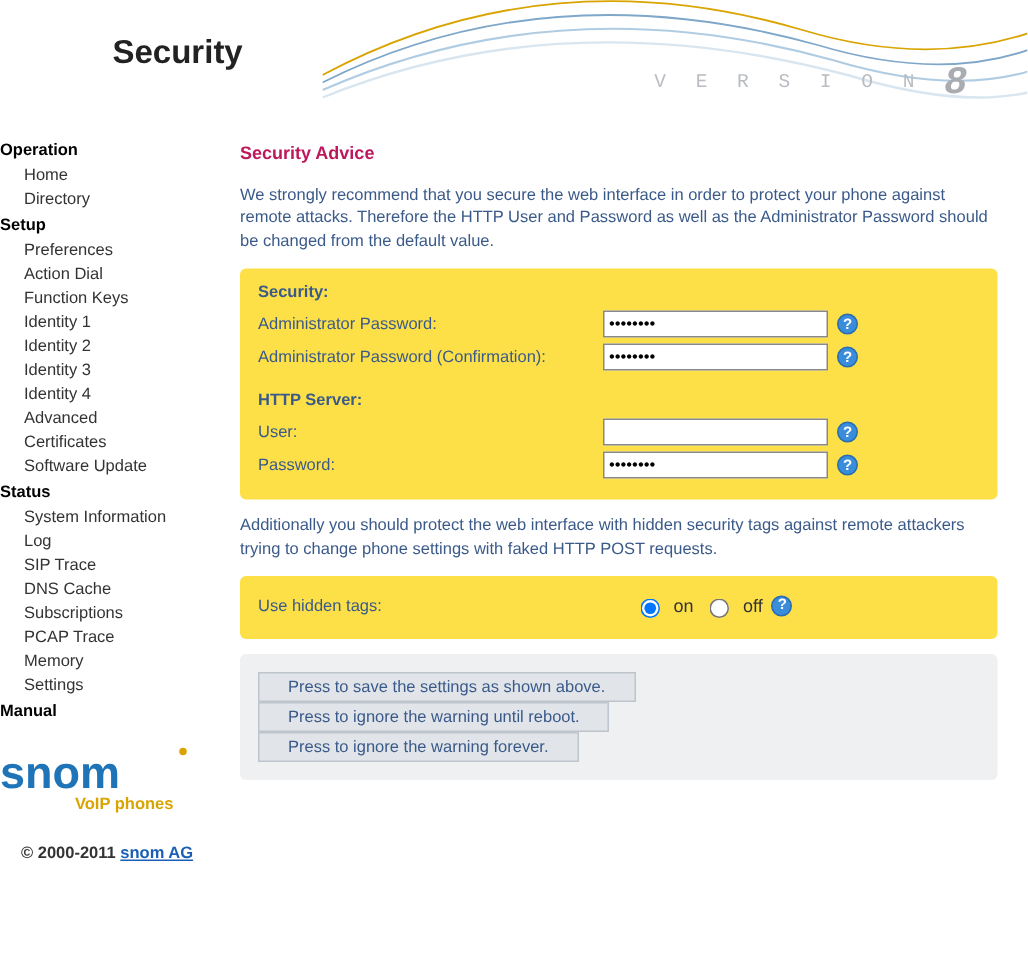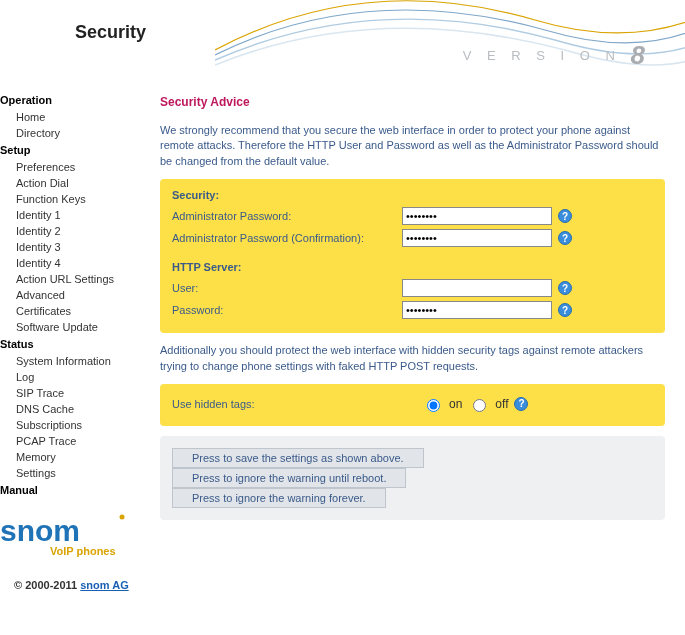--- a/index.html
+++ b/index.html
@@ -22,30 +22,30 @@
     top: -20px;
     right: -30px;
     width: 500px;
     height: 120px;
   }
   .header h1 {
     position: absolute;
     left: 75px;
     top: 22px;
     margin: 0;
-    font-size: 18px;
+    font-size: 22px;
     font-weight: bold;
     color: #222;
     font-family: Verdana, Arial, sans-serif;
   }
   .version {
     position: absolute;
     right: 40px;
     top: 40px;
-    font-family: Liberation Sans, sans-serif;
+    font-family: Liberation Mono, monospace;
     letter-spacing: 6px;
     color: #b9bcc0;
     font-size: 13px;
   }
   .version .eight {
     font-size: 26px;
     font-weight: bold;
     font-style: italic;
     letter-spacing: 0;
     vertical-align: -4px;
@@ -180,21 +180,20 @@
         <a class="item" href="#">Home</a>
         <a class="item" href="#">Directory</a>
         <div class="group">Setup</div>
         <a class="item" href="#">Preferences</a>
         <a class="item" href="#">Action Dial</a>
         <a class="item" href="#">Function Keys</a>
         <a class="item" href="#">Identity 1</a>
         <a class="item" href="#">Identity 2</a>
         <a class="item" href="#">Identity 3</a>
         <a class="item" href="#">Identity 4</a>
-        <a class="item" href="#">Action URL Settings</a>
         <a class="item" href="#">Advanced</a>
         <a class="item" href="#">Certificates</a>
         <a class="item" href="#">Software Update</a>
         <div class="group">Status</div>
         <a class="item" href="#">System Information</a>
         <a class="item" href="#">Log</a>
         <a class="item" href="#">SIP Trace</a>
         <a class="item" href="#">DNS Cache</a>
         <a class="item" href="#">Subscriptions</a>
         <a class="item" href="#">PCAP Trace</a>

